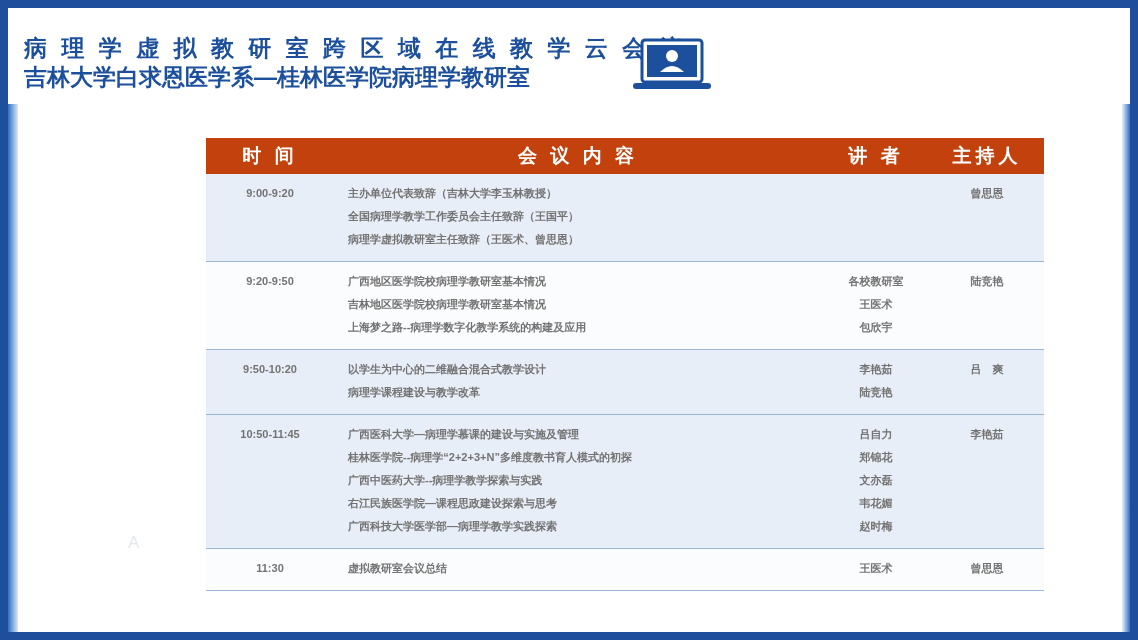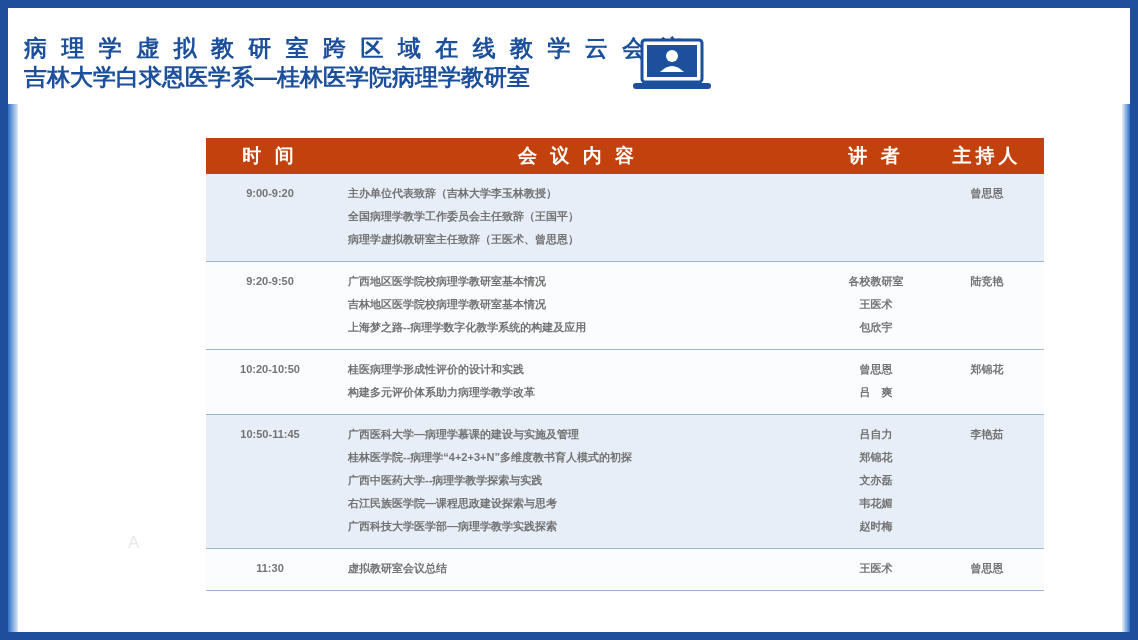--- a/index.html
+++ b/index.html
@@ -195,39 +195,39 @@
         </td>
         <td class="c-speaker">
           <span class="line">各校教研室</span>
           <span class="line">王医术</span>
           <span class="line">包欣宇</span>
         </td>
         <td class="c-host">
           <span class="line">陆竞艳</span>
         </td>
       </tr>
-      <tr class="band-b">
-        <td class="c-time">10:20-10:50</td>
-        <td class="c-content">
-          <span class="line">桂医病理学形成性评价的设计和实践</span>
-          <span class="line">构建多元评价体系助力病理学教学改革</span>
-        </td>
-        <td class="c-speaker">
-          <span class="line">曾思恩</span>
+      <tr class="band-a">
+        <td class="c-time">9:50-10:20</td>
+        <td class="c-content">
+          <span class="line">以学生为中心的二维融合混合式教学设计</span>
+          <span class="line">病理学课程建设与教学改革</span>
+        </td>
+        <td class="c-speaker">
+          <span class="line">李艳茹</span>
+          <span class="line">陆竞艳</span>
+        </td>
+        <td class="c-host">
           <span class="line">吕　爽</span>
-        </td>
-        <td class="c-host">
-          <span class="line">郑锦花</span>
         </td>
       </tr>
       <tr class="band-a">
         <td class="c-time">10:50-11:45</td>
         <td class="c-content">
           <span class="line">广西医科大学—病理学慕课的建设与实施及管理</span>
-          <span class="line">桂林医学院--病理学“4+2+3+N”多维度教书育人模式的初探</span>
+          <span class="line">桂林医学院--病理学“2+2+3+N”多维度教书育人模式的初探</span>
           <span class="line">广西中医药大学--病理学教学探索与实践</span>
           <span class="line">右江民族医学院—课程思政建设探索与思考</span>
           <span class="line">广西科技大学医学部—病理学教学实践探索</span>
         </td>
         <td class="c-speaker">
           <span class="line">吕自力</span>
           <span class="line">郑锦花</span>
           <span class="line">文亦磊</span>
           <span class="line">韦花媚</span>
           <span class="line">赵时梅</span>

